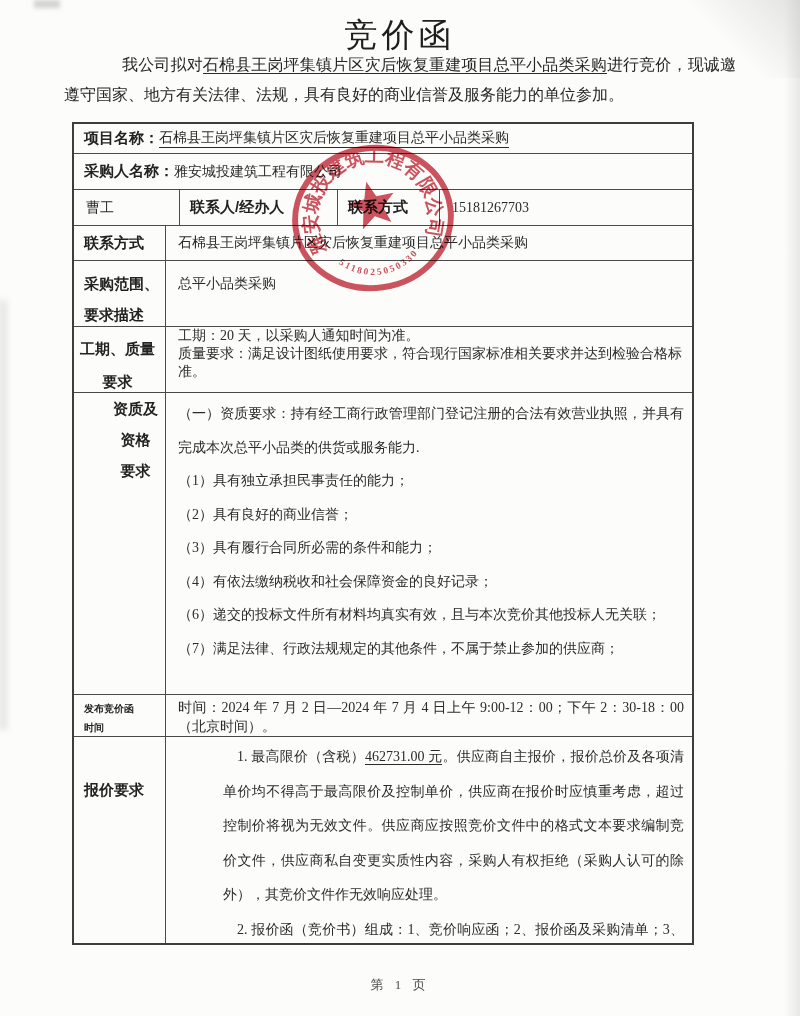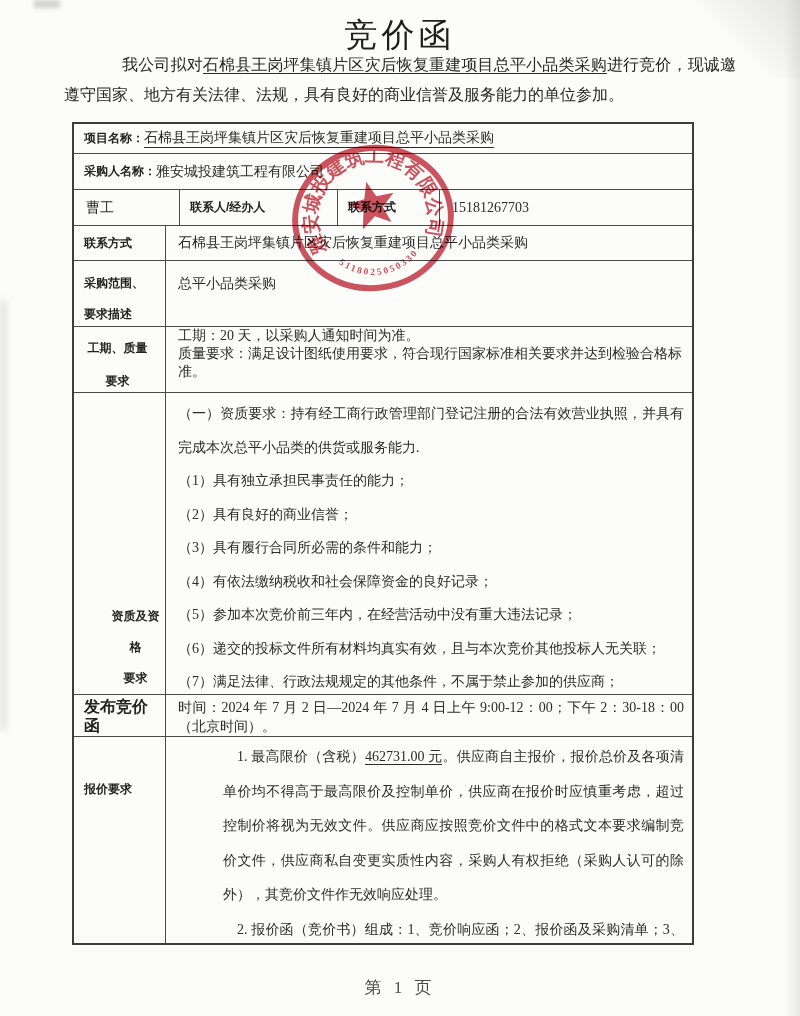--- a/index.html
+++ b/index.html
@@ -25,52 +25,52 @@
   .u{border-bottom:1px solid #2b2b2b;}
 
   
   #bid-table{position:absolute;left:72px;top:122px;width:622px;border:2px solid #3d3d3d;
      background:transparent;box-sizing:border-box;}
   .trow{display:grid;box-sizing:border-box;border-top:1px solid #4a4a4a;}
   .trow:first-child{border-top:none;}
   .tcell{box-sizing:border-box;border-left:1px solid #4a4a4a;overflow:hidden;}
   .tcell:first-child{border-left:none;}
   .lab{font-family:"Liberation Sans","DejaVu Sans",sans-serif;font-weight:700;
-     font-size:12px;color:#222;}
+     font-size:15px;color:#222;}
   .val{font-size:14px;color:#2b2b2b;}
   .cellpad{padding:0 8px 0 12px;}
   p{margin:0;}
 
   .r-single{grid-template-columns:1fr;}
   .r-contact{grid-template-columns:105px 158px 102px 1fr;}
   .r-label{grid-template-columns:91px 1fr;}
 
   .vcenter{display:flex;align-items:center;}
   .labpad{padding:0 4px 0 10px;}
   .lab2{line-height:31px;padding-top:7px;}
   .labcenter{text-align:center;padding-left:0;}
 
   #row-schedule .lab2{line-height:33px;padding-top:5px;}
-  #cell-qual-label{display:flex;flex-direction:column;justify-content:flex-end;
+  #cell-qual-label{display:flex;flex-direction:column;justify-content:flex-start;
      text-align:center;line-height:31px;padding-left:32px;}
-  #row-announce .lab2{line-height:19px;padding-top:4px;font-size:16px;font-family:Liberation Mono, monospace;}
+  #row-announce .lab2{line-height:19px;padding-top:4px;font-size:10px;}
   #cell-quote-label{padding-top:44px;}
   #cell-scope-val{line-height:31px;padding-top:7px;}
   #cell-qual-val{line-height:33.5px;padding-top:4px;text-align:justify;}
   #cell-announce-val{line-height:19px;padding-top:3px;text-align:justify;}
   #cell-quote-val{line-height:34.6px;padding-top:3px;text-align:justify;}
   #cell-quote-val p{text-indent:1em;margin-left:45px;}
 
   
   #seal{position:absolute;left:283px;top:128px;width:180px;height:180px;
      mix-blend-mode:multiply;opacity:.9;}
   #seal text{font-family:"Liberation Serif","DejaVu Serif",serif;font-weight:700;}
 
   #page-footer{position:absolute;left:0;top:976px;width:100%;text-align:center;
-     font-size:17px;letter-spacing:4px;color:#4c4c4c;}
+     font-size:13px;letter-spacing:4px;color:#4c4c4c;}
 </style>
 </head>
 <body>
 
 <div id="page">
 
   <div id="art-top-smudge" class="art"></div>
   <div id="art-top-right" class="art"></div>
   <div id="art-right-strip" class="art"></div>
   <div id="art-left-smudge" class="art"></div>
@@ -130,21 +130,20 @@
       <div class="tcell lab" id="cell-qual-label">
         <p>资质及资格</p>
         <p>要求</p>
       </div>
       <div class="tcell cellpad val" id="cell-qual-val">
         <p>（一）资质要求：持有经工商行政管理部门登记注册的合法有效营业执照，并具有完成本次总平小品类的供货或服务能力.</p>
         <p>（1）具有独立承担民事责任的能力；</p>
         <p>（2）具有良好的商业信誉；</p>
         <p>（3）具有履行合同所必需的条件和能力；</p>
         <p>（4）有依法缴纳税收和社会保障资金的良好记录；</p>
-        <p>（5）参加本次竞价前三年内，在经营活动中没有重大违法记录；</p>
         <p>（6）递交的投标文件所有材料均真实有效，且与本次竞价其他投标人无关联；</p>
         <p>（7）满足法律、行政法规规定的其他条件，不属于禁止参加的供应商；</p>
       </div>
     </div>
 
     <div class="trow r-label" id="row-announce" style="height:42px">
       <div class="tcell labpad lab lab2">
         <p>发布竞价函</p>
         <p>时间</p>
       </div>

